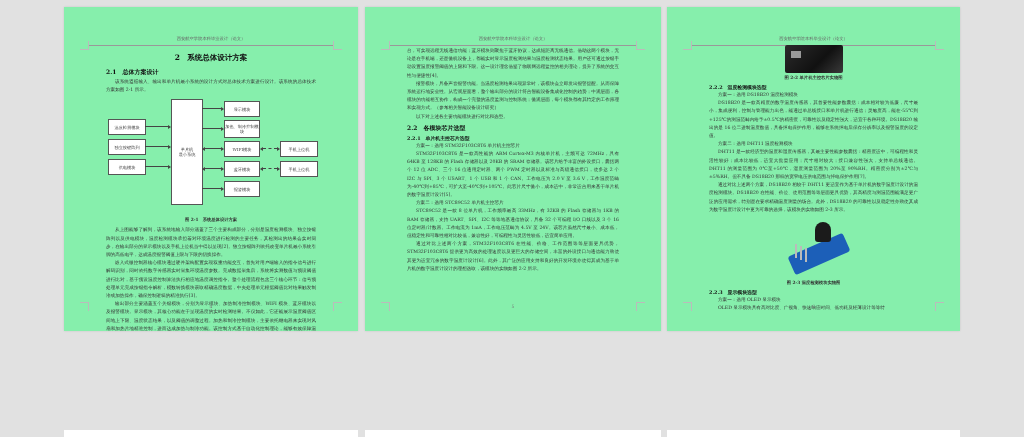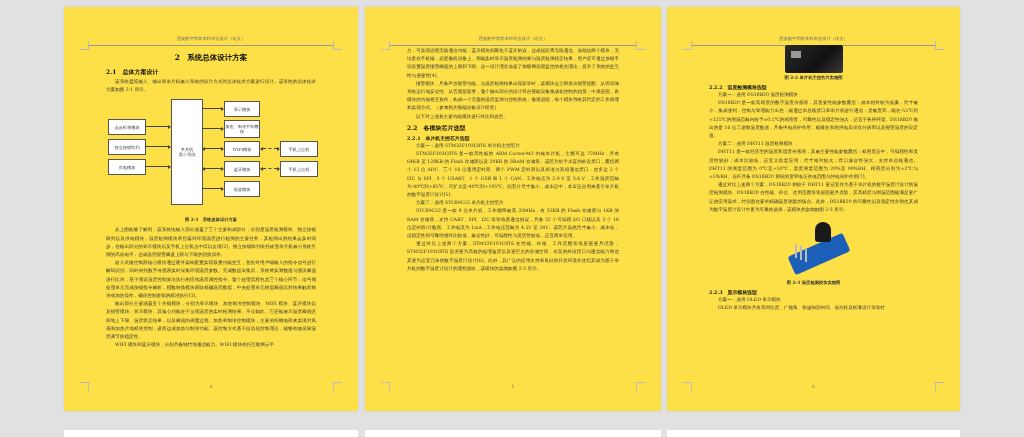--- a/index.html
+++ b/index.html
@@ -1,18 +1,18 @@
 <!DOCTYPE html>
 <html><head>
 <meta charset="utf-8">
 <style>
   html,body{margin:0;padding:0;}
   body{width:1024px;height:437px;overflow:hidden;background:#e1e1e1;position:relative;
        font-family:"DejaVu Serif","Liberation Serif",serif;color:#222;}
-  .page{position:absolute;background:#fde047;top:7px;height:404px;box-shadow:0 0 2px rgba(0,0,0,0.12);overflow:hidden;}
+  .page{position:absolute;background:#86efac;top:7px;height:324px;box-shadow:0 0 2px rgba(0,0,0,0.12);overflow:hidden;}
   .page-stub{position:absolute;background:#fff;top:430px;height:10px;}
   .hdr{position:absolute;left:24px;right:24px;top:26px;height:12px;border-bottom:1px solid #999;
        font-size:4.3px;color:#666;text-align:center;line-height:12px;}
   .corner{position:absolute;width:8px;height:8px;border-color:#bbb;border-style:solid;border-width:0;}
   .c-tl{left:16px;top:34px;border-right-width:1px;border-bottom-width:1px;}
   .c-tr{right:16px;top:34px;border-left-width:1px;border-bottom-width:1px;}
   .c-bl{left:16px;bottom:20px;border-right-width:1px;border-top-width:1px;}
   .c-br{right:16px;bottom:20px;border-left-width:1px;border-top-width:1px;}
   .pnum{position:absolute;bottom:22px;left:0;right:0;text-align:center;font-size:4.5px;color:#777;}
   .body{position:absolute;left:42px;right:42px;top:40px;}

